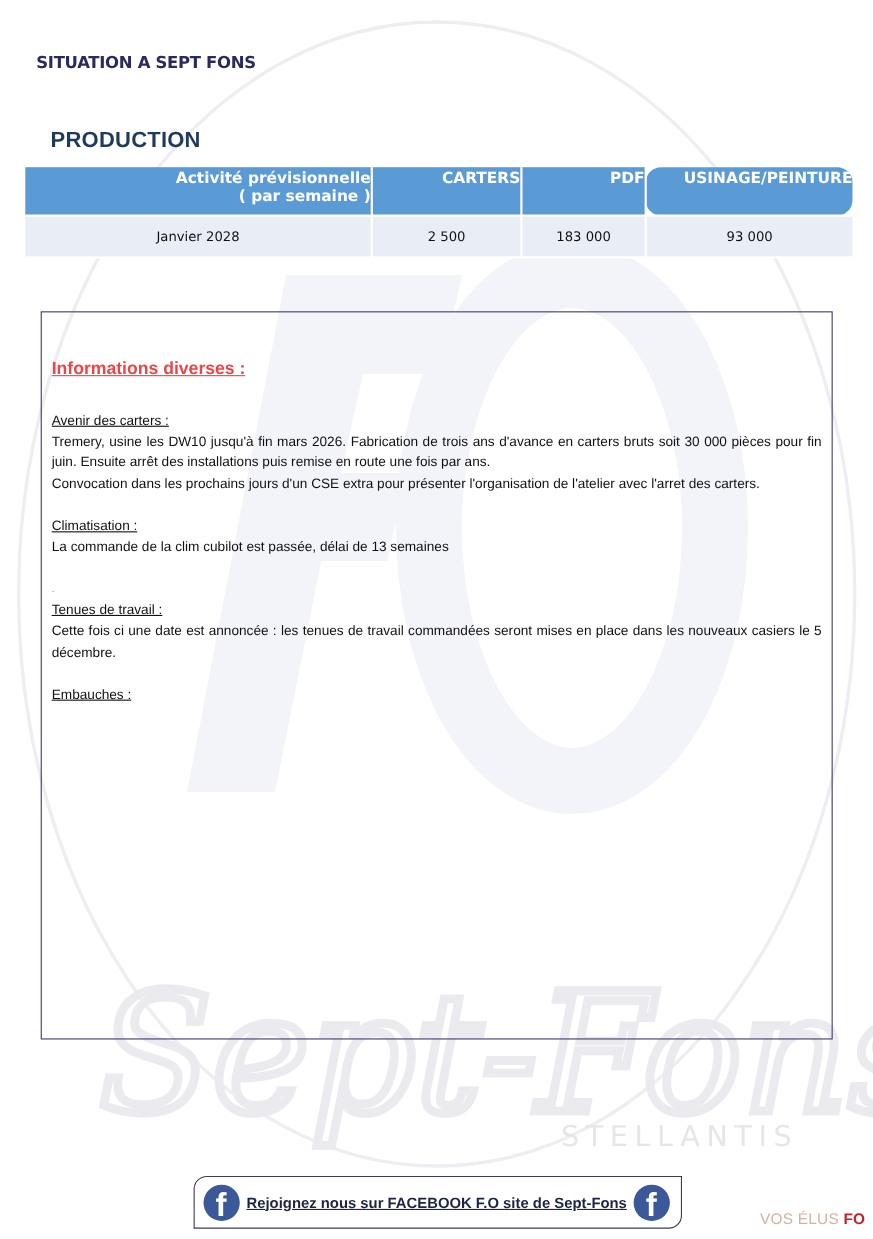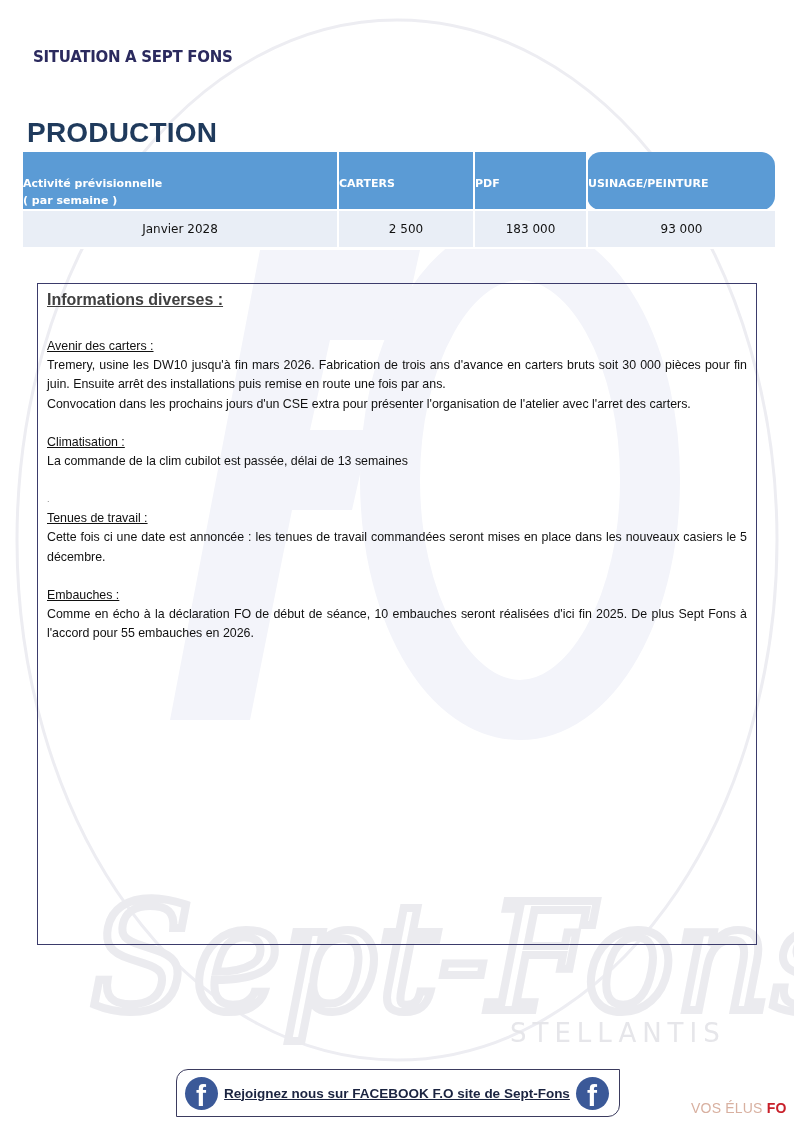--- a/index.html
+++ b/index.html
@@ -10,33 +10,33 @@
     .watermark { position: absolute; left: 0; top: 0; width: 794px; height: 1126px; pointer-events: none; z-index: 0; }
 
     .page-content { position: relative; z-index: 1; }
 
     .doc-title {
       position: absolute; left: 33px; top: 48px;
       font-family: "DejaVu Sans", sans-serif; font-weight: bold; font-size: 15px;
       color: #2b2a5e; letter-spacing: -0.3px;
     }
     .section-title {
-      position: absolute; left: 27px; top: 117px;
-      font-family: "Liberation Sans", sans-serif; font-weight: bold; font-size: 28px;
+      position: absolute; left: 46px; top: 117px;
+      font-family: "Liberation Sans", sans-serif; font-weight: bold; font-size: 20px;
       color: #1f3a5c; letter-spacing: 0.2px;
     }
 
     
     .prod-table {
       position: absolute; left: 23px; top: 152px; width: 752px;
       border-collapse: collapse; font-family: "DejaVu Sans", sans-serif; font-size: 12px;
     }
     .prod-table th {
-      background: #5b9bd5; color: #ffffff; font-weight: bold; font-size: 11px;
-      height: 44px; vertical-align: top; padding-top: 23px; text-align: left;
+      background: #5b9bd5; color: #ffffff; font-weight: bold; font-size: 14px;
+      height: 44px; vertical-align: top; padding-top: 2px; text-align: right;
       border-right: 2px solid #ffffff; border-bottom: 2px solid #ffffff;
       line-height: 17px;
     }
     .prod-table th:last-child { border-right: none; border-radius: 14px; }
     .prod-table td {
       text-align: center; height: 38px; font-size: 12px; color: #111;
       border-right: 2px solid #ffffff; border-bottom: 2px solid #ffffff;
     }
     .prod-table td:last-child { border-right: none; }
     .prod-table tr.row-odd td { background: #d0dbec; }
@@ -48,22 +48,22 @@
 
     
     .info-box {
       position: absolute; left: 37px; top: 283px; width: 720px; height: 662px;
       border: 1px solid #3b3b6b; background: rgba(255,255,255,0.0);
       padding: 6px 9px 0 9px;
       font-family: "Liberation Sans", sans-serif; font-size: 12.4px; line-height: 19.2px;
       color: #111;
     }
     .info-heading {
-      font-weight: bold; font-size: 16px; text-decoration: underline; color: #404040;
-      margin-bottom: 27px; line-height: 20px;
+      font-weight: bold; font-size: 16px; text-decoration: underline; color: #ef4444;
+      margin-bottom: 27px; line-height: 20px; margin-top: 36px;
     }
     .info-subhead { text-decoration: underline; }
     .info-para { text-align: justify; }
     .gap { height: 19px; }
     .gap2 { height: 19px; }
 
     
     .fb-banner {
       position: absolute; left: 176px; top: 1069px; width: 444px; height: 48px;
       border: 1px solid #3b3b5e; border-radius: 12px 0 12px 0;
@@ -146,21 +146,20 @@
 
     <div>
       <div style="color:#888;font-size:9px;line-height:19px;">.</div>
       <div class="info-subhead">Tenues de travail :</div>
       <div class="info-para">Cette fois ci une date est annoncée : les tenues de travail commandées seront mises en place dans les nouveaux casiers le 5 décembre.</div>
     </div>
     <div class="gap"></div>
 
     <div>
       <div class="info-subhead">Embauches :</div>
-      <div class="info-para">Comme en écho à la déclaration FO de début de séance, 10 embauches seront réalisées d'ici fin 2025. De plus Sept Fons à l'accord pour 55 embauches en 2026.</div>
     </div>
   </div>
 
   <div class="fb-banner">
     <div class="fb-icon">
         <span>f</span>
       </div>
     <div class="fb-text">Rejoignez nous sur FACEBOOK F.O site de Sept-Fons</div>
     <div class="fb-icon">
         <span>f</span>

